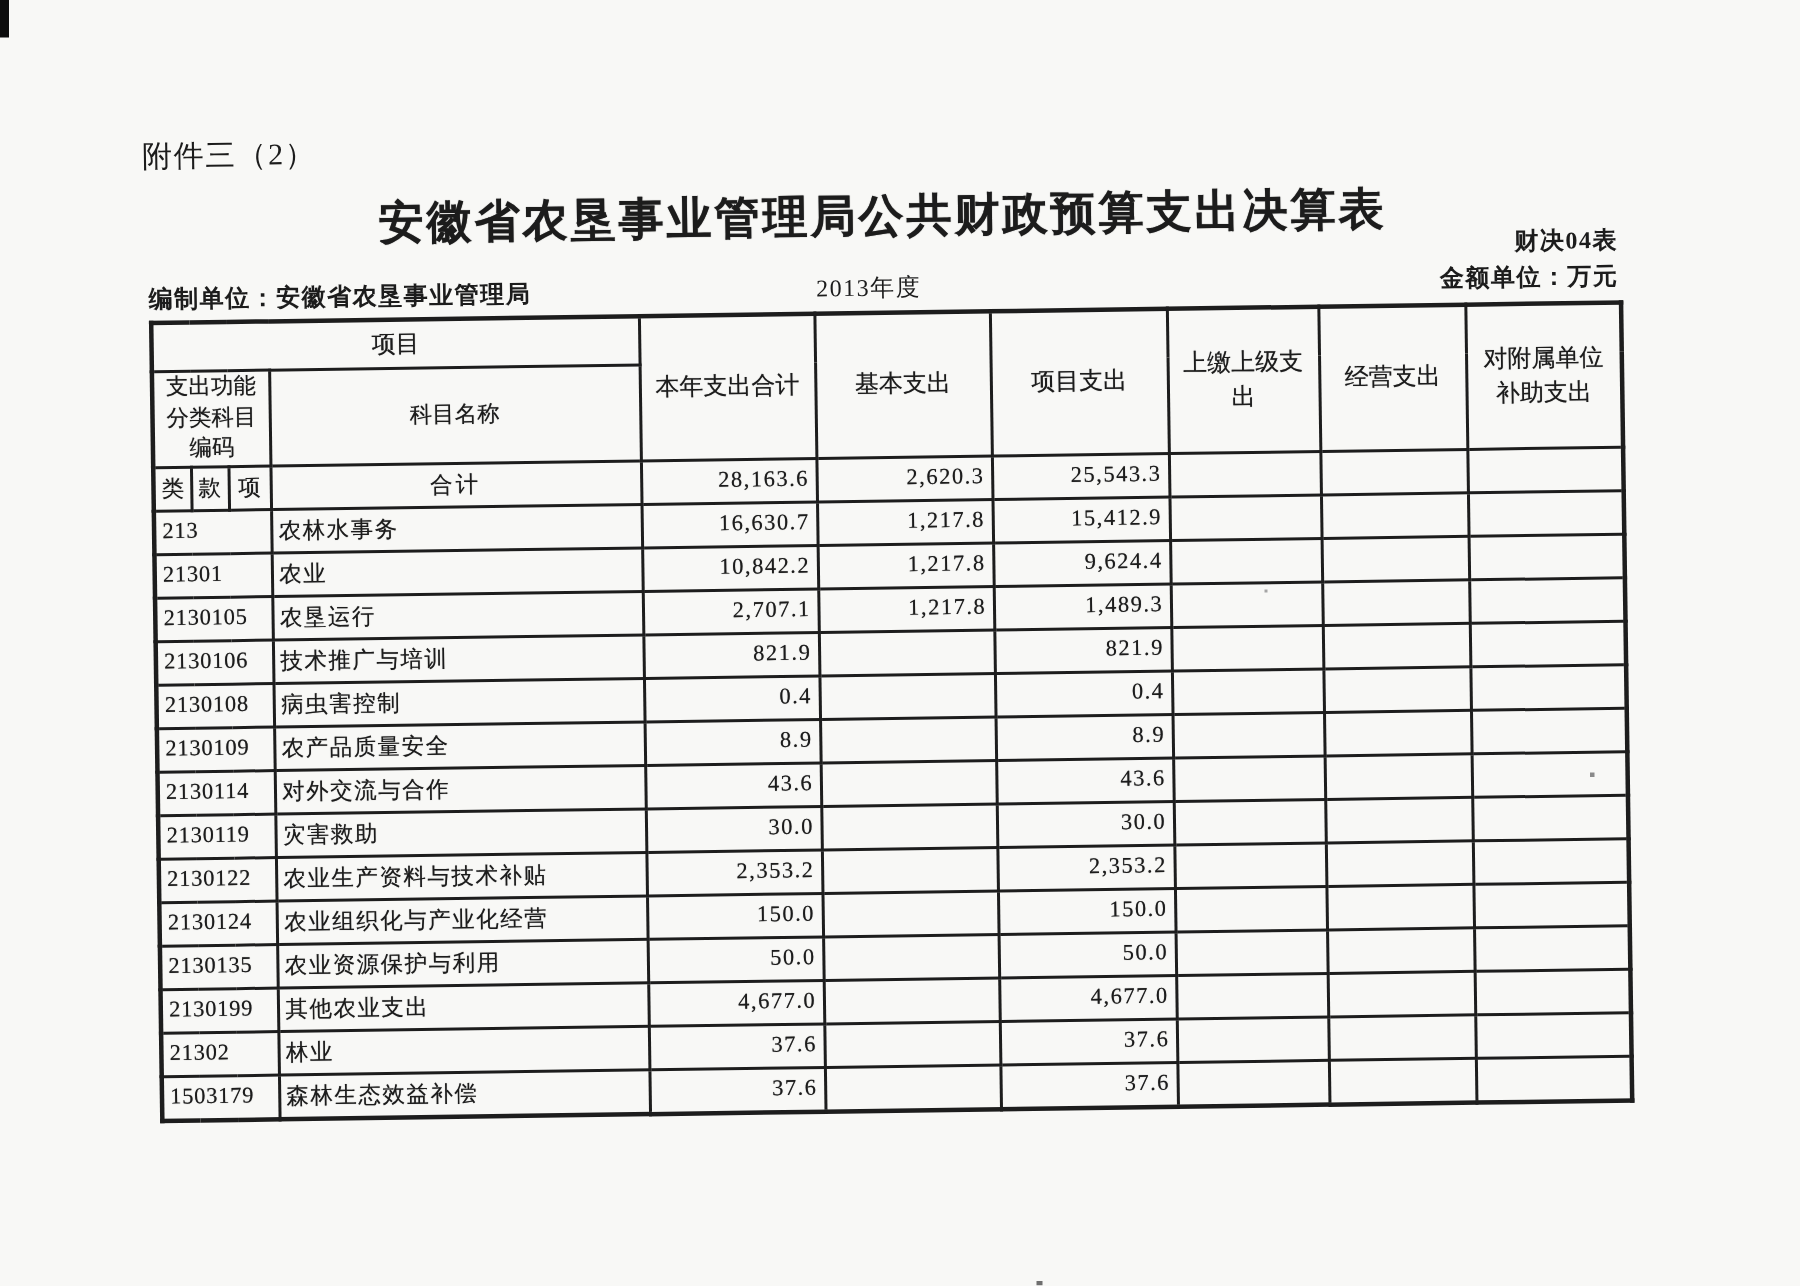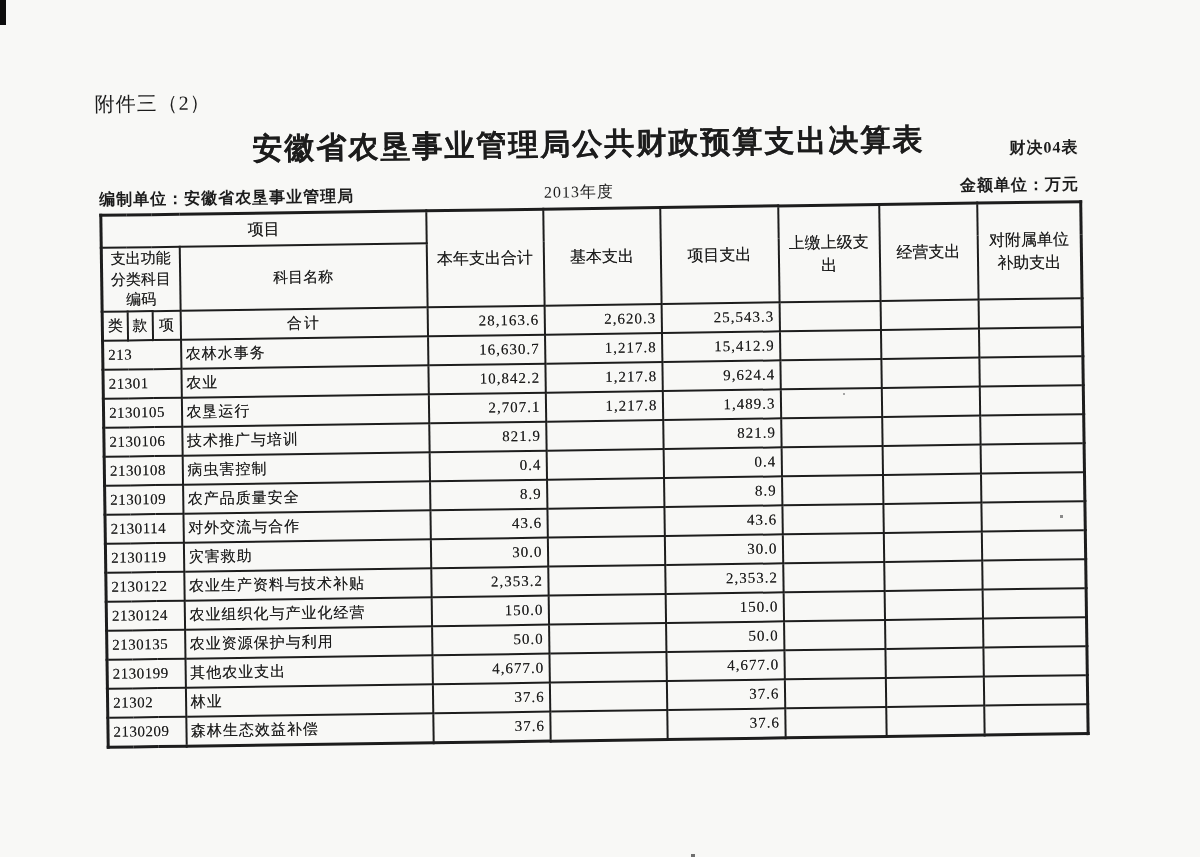--- a/index.html
+++ b/index.html
@@ -17,21 +17,21 @@
   .attachment{
     position:absolute;left:100px;top:84px;
     font-size:20px;letter-spacing:1px;
   }
   .doc-title{
     position:absolute;left:103px;top:124px;width:980px;
     text-align:center;font-size:30px;font-weight:bold;letter-spacing:2px;
     text-shadow:0 0 .6px rgba(20,20,20,.75);
   }
   .form-code{
-    position:absolute;right:117px;top:144px;
+    position:absolute;right:117px;top:157px;
     font-size:16px;font-weight:bold;letter-spacing:1px;
   }
   .prepared{
     position:absolute;left:103px;top:183px;
     font-size:16px;font-weight:bold;letter-spacing:1px;
   }
   .fiscal-year{
     position:absolute;left:548px;top:182px;
     font-size:16px;letter-spacing:1px;
   }
@@ -261,21 +261,21 @@
       <td class="subj-top">林业</td>
       <td class="num">37.6</td>
       <td class="num"></td>
       <td class="num">37.6</td>
       <td class="num"></td>
       <td class="num"></td>
       <td class="num"></td>
     </tr>
 
     <tr>
-      <td class="code" colspan="3">2130209</td>
+      <td class="code" colspan="3">1503179</td>
       <td class="subj-ind">森林生态效益补偿</td>
       <td class="num">37.6</td>
       <td class="num"></td>
       <td class="num">37.6</td>
       <td class="num"></td>
       <td class="num"></td>
       <td class="num"></td>
     </tr>
   </tbody>
     </table>

